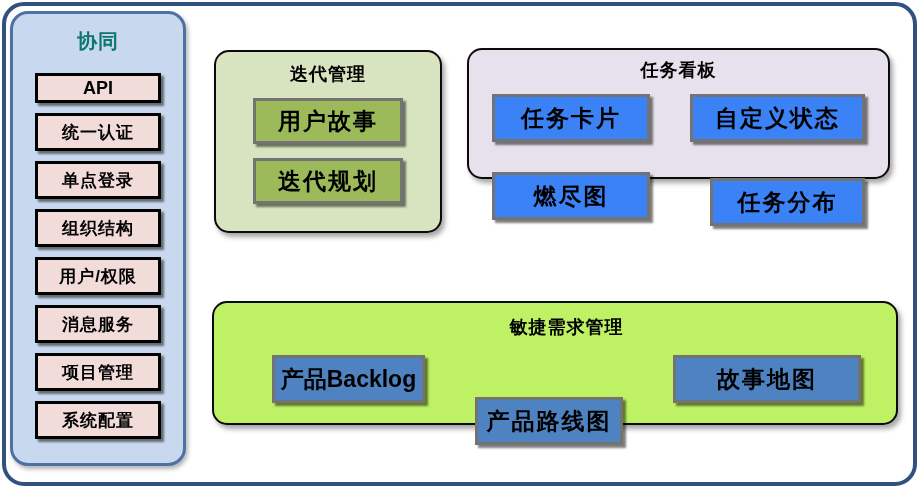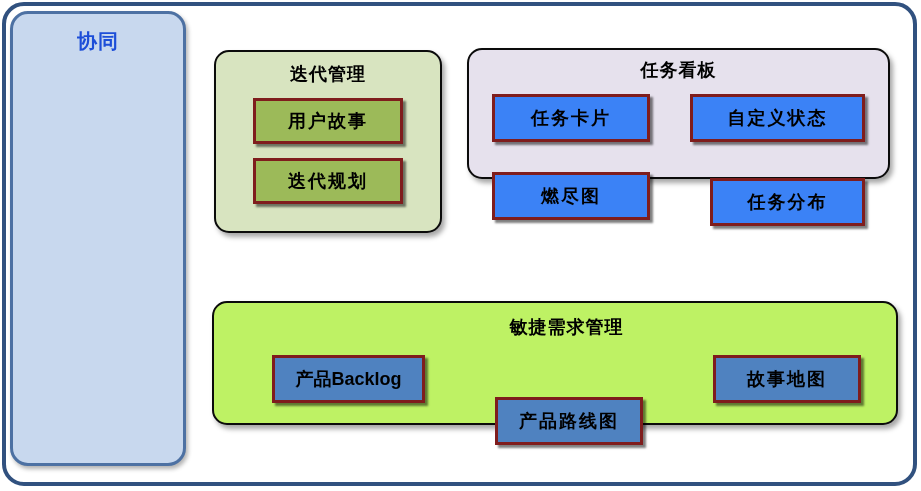--- a/index.html
+++ b/index.html
@@ -30,21 +30,21 @@
     background: #c8d8ee;
     border: 3px solid #4d71a3;
     border-radius: 18px;
     box-shadow: 2px 3px 4px rgba(0,0,0,0.30);
     padding-top: 14px;
   }
   .sidebar-title {
     text-align: center;
     font-size: 20px;
     font-weight: 700;
-    color: #1d4ed8;
+    color: #0f766e;
     letter-spacing: 1px;
   }
   .sidebar-items {
     margin-top: 18px;
     display: flex;
     flex-direction: column;
     align-items: center;
     gap: 10px;
   }
   .pill {
@@ -66,24 +66,24 @@
     box-shadow: 3px 4px 5px rgba(0,0,0,0.35);
   }
   .panel-title {
     text-align: center;
     font-size: 18px;
     font-weight: 700;
     color: #000;
     letter-spacing: 1px;
   }
   .card {
-    border: 3px solid #7f1d1d;
+    border: 3px solid #737373;
     box-shadow: 3px 3px 2px rgba(0,0,0,0.50);
     display: flex; align-items: center; justify-content: center;
-    font-size: 18px; font-weight: 700; color: #000;
+    font-size: 23px; font-weight: 700; color: #000;
     letter-spacing: 2px;
     white-space: nowrap;
   }
   
   .panel-iteration {
     left: 214px; top: 50px;
     width: 228px; height: 183px;
     background: #d8e4c0;
     padding-top: 10px;
   }
@@ -125,31 +125,41 @@
     margin-top: 16px;
     display: flex;
     justify-content: space-between;
   }
   .panel-agile .card {
     height: 48px;
     background: #4f82c0;
   }
   .card-backlog  { width: 153px; letter-spacing: 0; text-align: center; }
   .card-roadmap  { width: 148px; margin-top: 42px; }
-  .card-storymap { width: 148px; }
+  .card-storymap { width: 188px; }
 </style>
 </head>
 <body>
 
 <div class="stage">
 
   <div class="outer-frame"></div>
 
   <aside class="sidebar">
     <div class="sidebar-title">协同</div>
+    <div class="sidebar-items">
+      <div class="pill pill-api">API</div>
+      <div class="pill">统一认证</div>
+      <div class="pill">单点登录</div>
+      <div class="pill">组织结构</div>
+      <div class="pill">用户/权限</div>
+      <div class="pill">消息服务</div>
+      <div class="pill">项目管理</div>
+      <div class="pill">系统配置</div>
+    </div>
   </aside>
 
   <section class="panel panel-iteration">
     <div class="panel-title">迭代管理</div>
     <div class="panel-body">
       <div class="card">用户故事</div>
       <div class="card">迭代规划</div>
     </div>
   </section>
 

